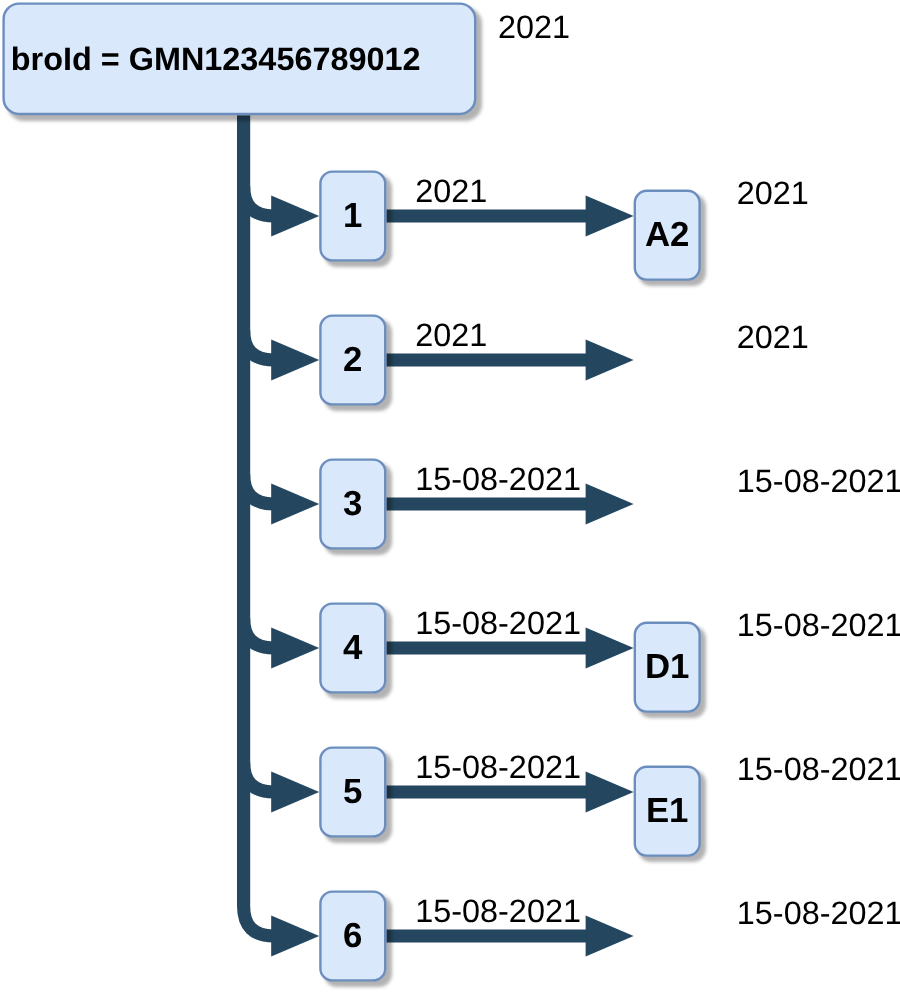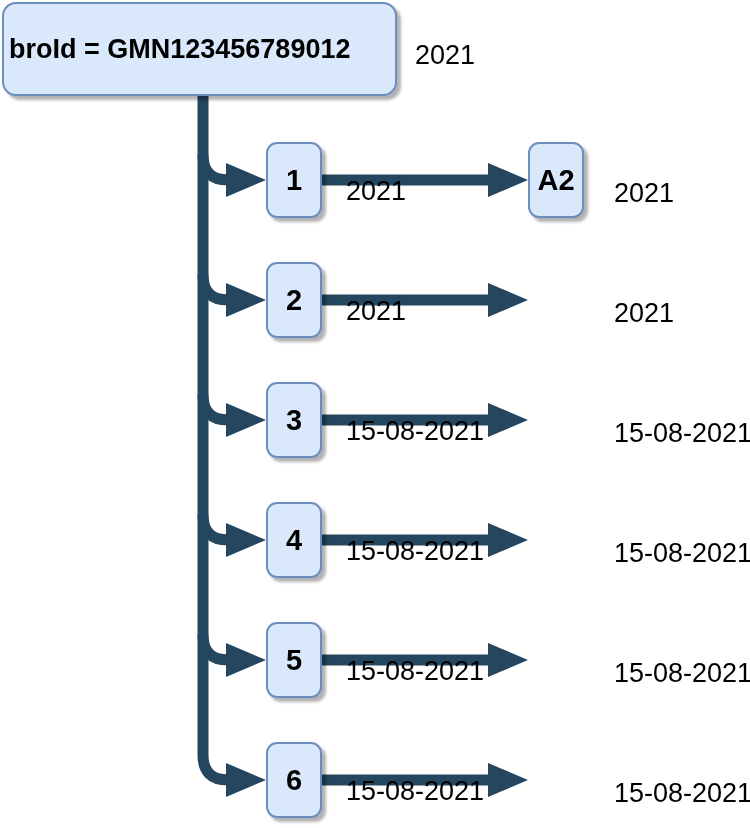--- a/index.html
+++ b/index.html
@@ -68,28 +68,27 @@
     border-radius: 11px;
     font-size: 29px;
   }
 
   .label {
     position: absolute;
     font-size: 27px;
     line-height: 27px;
     white-space: nowrap;
     z-index: 3;
-    margin-top: 32px;
   }
 
   .root-side-label { left: 415px; top: 10px; }
 
   .row { position: absolute; left: 0; width: 750px; height: 76px; }
   .row .source-node { left: 266px; top: 0; }
-  .row .target-node { left: 528px; top: 0; }
+  .row .target-node { left: 528px; top: 16px; }
   .row .edge-label  { left: 346px; top: 4px; }
   .row .side-label  { left: 614px; top: 6px; }
 </style>
 </head>
 <body>
 
 <div class="canvas">
 
   <svg class="connectors" viewBox="0 0 750 828" xmlns="http://www.w3.org/2000/svg">
       <path d="M 203 96 L 203 755 Q 203 780 228 780 L 232 780"></path>
@@ -147,27 +146,33 @@
         <span>3</span>
       </div>
       <div class="label edge-label">15-08-2021</div>
       <div class="label side-label">15-08-2021</div>
     </div>
       <div class="row" style="top: 502px;">
       <div class="node small-node source-node">
         <span>4</span>
       </div>
       <div class="label edge-label">15-08-2021</div>
+      <div class="node small-node target-node">
+        <span>D1</span>
+      </div>
       <div class="label side-label">15-08-2021</div>
     </div>
       <div class="row" style="top: 622px;">
       <div class="node small-node source-node">
         <span>5</span>
       </div>
       <div class="label edge-label">15-08-2021</div>
+      <div class="node small-node target-node">
+        <span>E1</span>
+      </div>
       <div class="label side-label">15-08-2021</div>
     </div>
       <div class="row" style="top: 742px;">
       <div class="node small-node source-node">
         <span>6</span>
       </div>
       <div class="label edge-label">15-08-2021</div>
       <div class="label side-label">15-08-2021</div>
     </div>
     </div>

